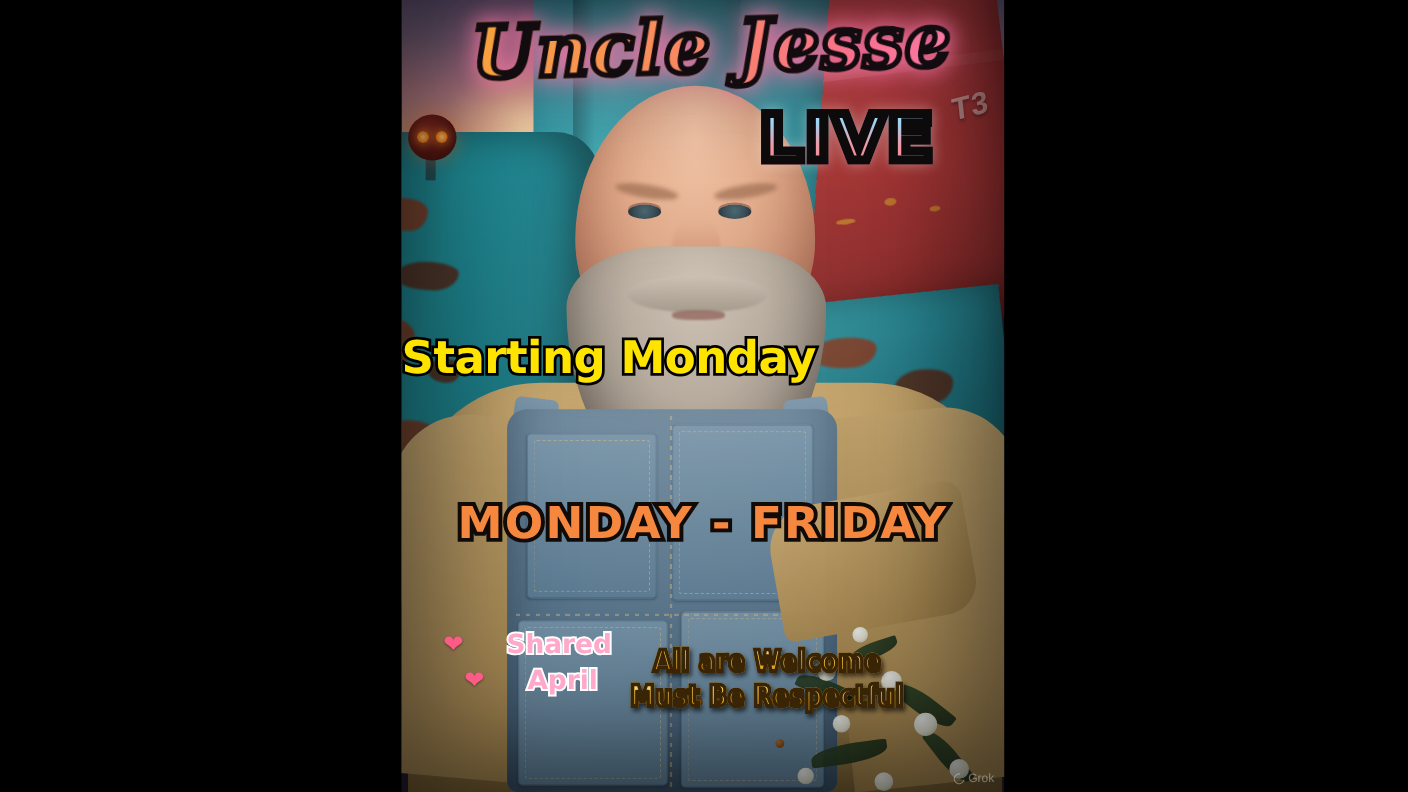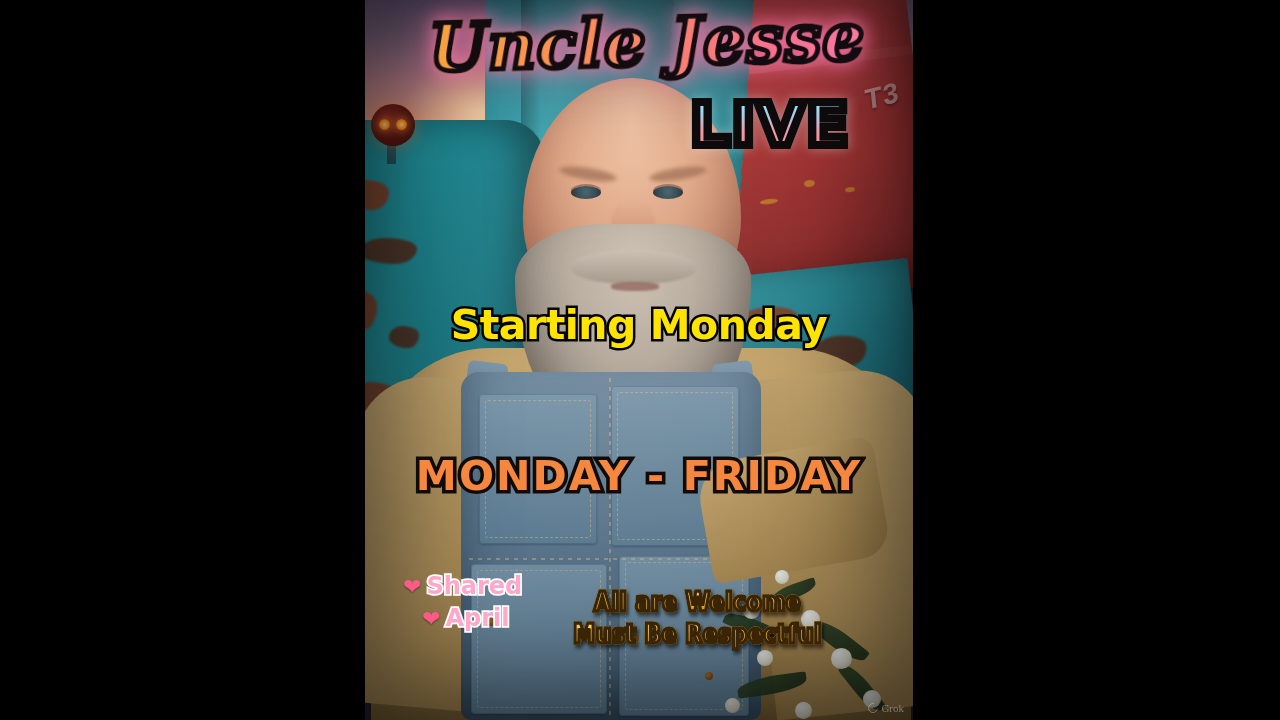--- a/index.html
+++ b/index.html
@@ -344,21 +344,21 @@
     color:transparent;
     -webkit-text-stroke:8px #0d0a0c;
     paint-order:stroke fill;
     filter:drop-shadow(0 0 6px rgba(255,255,255,.35));
     transform:scaleX(1.06);
   }
 
   
   .start-block {
     position:absolute; left:0; right:0; top:302px;
-    text-align:center;
+    text-align:left;
   }
   .start-line {
     font-family:"DejaVu Sans", sans-serif;
     font-weight:bold;
     font-size:41px; line-height:1.14;
     color:#ffe400;
     -webkit-text-stroke:5px #000;
     paint-order:stroke fill;
     letter-spacing:-.5px;
   }
@@ -395,20 +395,21 @@
     font-family:"DejaVu Sans", sans-serif;
     font-weight:bold; font-size:24px; line-height:1.32;
   }
   .hearts .row { display:flex; align-items:center; gap:5px; }
   .hearts .row.indent { padding-left:19px; }
   .hearts .hicon { font-size:22px; color:#fb5b86; text-shadow:0 1px 2px rgba(0,0,0,.45); }
   .hearts .htext {
     color:#ffa8c9;
     -webkit-text-stroke:3.5px #ffffff;
     paint-order:stroke fill;
+    margin-left:34px;
   }
 
   
   .welcome {
     position:absolute; left:208px; top:586px;
     font-family:"DejaVu Sans Condensed","DejaVu Sans", sans-serif;
     font-weight:bold; font-size:27px; line-height:1.18;
     text-align:center;
     letter-spacing:.3px;
     transform:scaleX(.92);
@@ -420,21 +421,21 @@
     color:transparent;
     -webkit-text-stroke:3.5px #3a2406;
     paint-order:stroke fill;
     filter:drop-shadow(2px 3px 2px rgba(0,0,0,.6));
   }
 
   
   .watermark {
     position:absolute; right:9px; bottom:6px;
     display:flex; align-items:center; gap:3px;
-    font-family:Liberation Serif, serif;
+    font-family:Liberation Sans, sans-serif;
     font-size:11px; color:rgba(225,225,225,.42);
     z-index:40;
   }
   .watermark .mark {
     width:10px; height:10px; border-radius:50%;
     border:1.6px solid rgba(225,225,225,.42);
     border-right-color:transparent;
     transform:rotate(-35deg);
   }
 </style>

